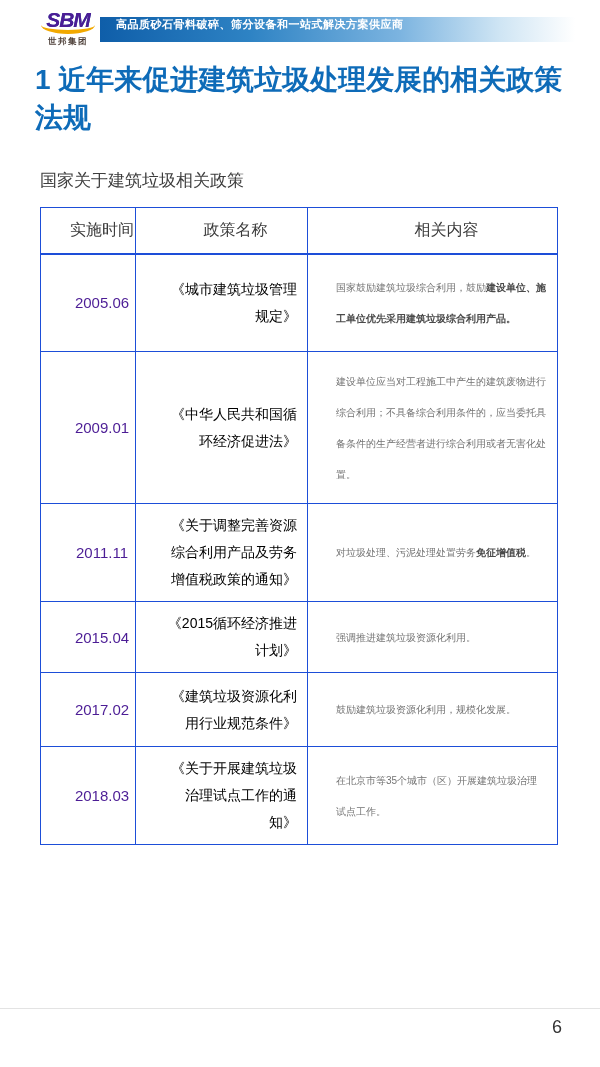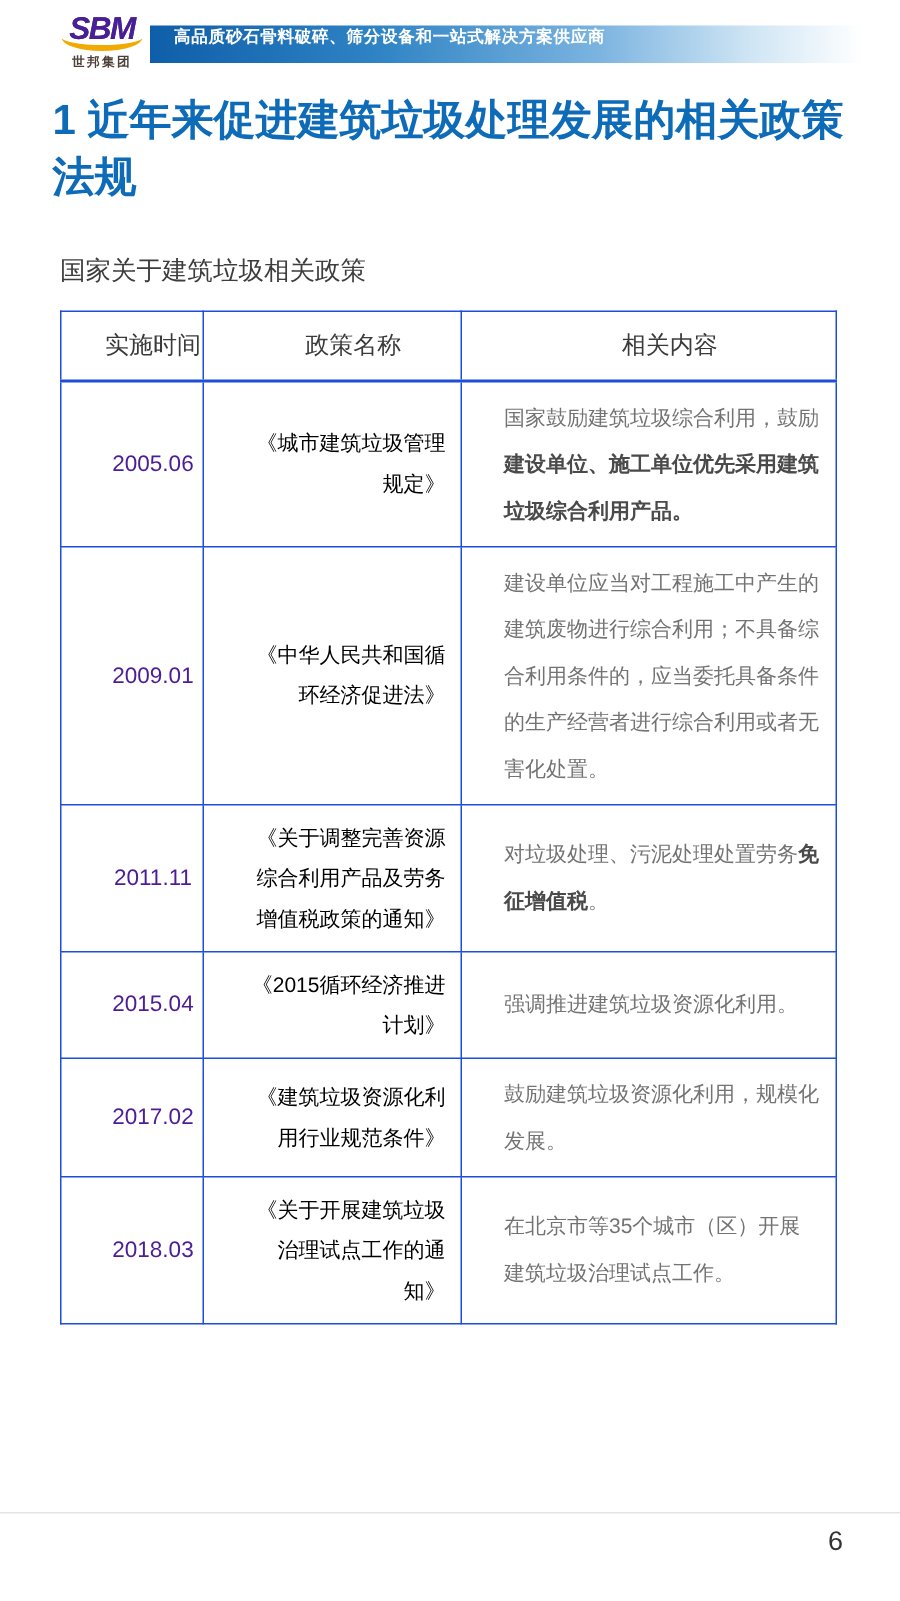--- a/index.html
+++ b/index.html
@@ -61,21 +61,21 @@
   .policy-table th {
     font-weight:normal; font-size:16px; color:#3a3a3a; text-align:center;
     border-bottom-width:2px;
   }
   .cell-date { text-align:center; font-size:15px; color:#4c1d95; }
   .cell-policy {
     font-size:14px; color:#000000; line-height:27px;
     padding:8px 10px 8px 13px; text-align:right;
   }
   .cell-content {
-    font-size:14px; color:#737373; line-height:31px;
+    font-size:10px; color:#737373; line-height:31px;
     padding:8px 10px 8px 13px; text-align:left;
   }
   .seg-bold { font-weight:bold; color:#4a4a4a; }
   tbody tr:nth-child(1) { height:98px; }
   tbody tr:nth-child(2) { height:152px; }
   tbody tr:nth-child(3) { height:96px; }
   tbody tr:nth-child(4) { height:51px; }
   tbody tr:nth-child(5) { height:74px; }
   tbody tr:nth-child(6) { height:78px; }
 

